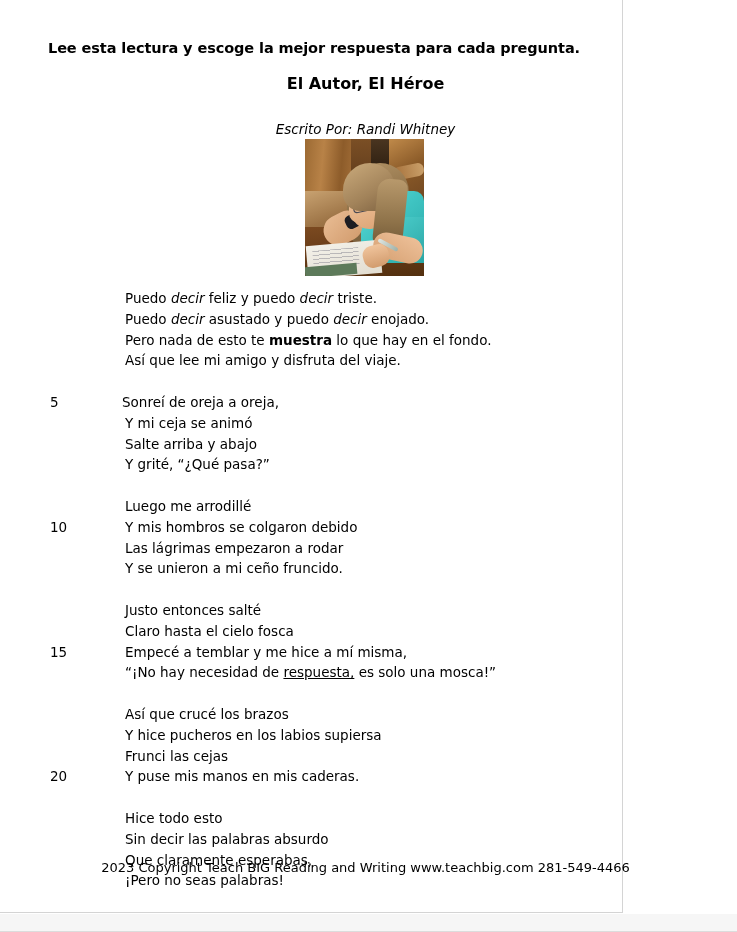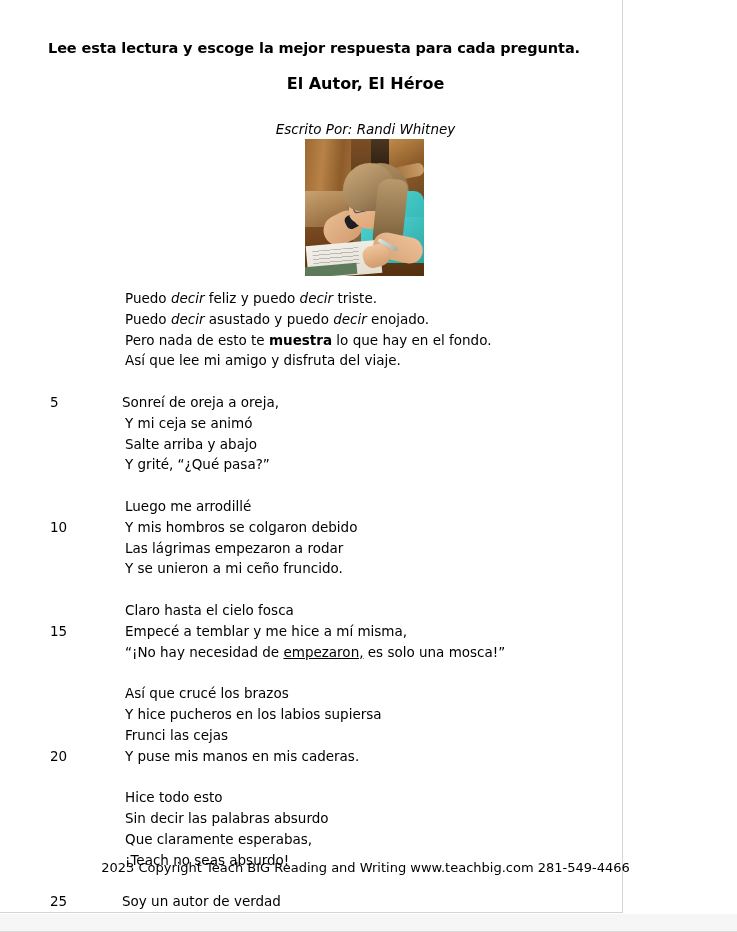--- a/index.html
+++ b/index.html
@@ -343,29 +343,33 @@
           <span class="verse-text">Las lágrimas empezaron a rodar</span>
         </div>
         <div class="verse">
           <span class="lineno"></span>
           <span class="verse-text">Y se unieron a mi ceño fruncido.</span>
         </div>
       </div>
       <div class="stanza">
         <div class="verse">
           <span class="lineno"></span>
+          <span class="verse-text">Justo entonces salté</span>
+        </div>
+        <div class="verse">
+          <span class="lineno"></span>
           <span class="verse-text">Claro hasta el cielo fosca</span>
         </div>
         <div class="verse">
           <span class="lineno">15</span>
           <span class="verse-text">Empecé a temblar y me hice a mí misma,</span>
         </div>
         <div class="verse">
           <span class="lineno"></span>
-          <span class="verse-text">“¡No hay necesidad de <u>empezaron,</u> es solo una mosca!”</span>
+          <span class="verse-text">“¡No hay necesidad de <u>respuesta,</u> es solo una mosca!”</span>
         </div>
       </div>
       <div class="stanza">
         <div class="verse">
           <span class="lineno"></span>
           <span class="verse-text">Así que crucé los brazos</span>
         </div>
         <div class="verse">
           <span class="lineno"></span>
           <span class="verse-text">Y hice pucheros en los labios supiersa</span>
@@ -387,21 +391,21 @@
         <div class="verse">
           <span class="lineno"></span>
           <span class="verse-text">Sin decir las palabras absurdo</span>
         </div>
         <div class="verse">
           <span class="lineno"></span>
           <span class="verse-text">Que claramente esperabas,</span>
         </div>
         <div class="verse">
           <span class="lineno"></span>
-          <span class="verse-text">¡Teach no seas absurdo!</span>
+          <span class="verse-text">¡Pero no seas palabras!</span>
         </div>
       </div>
       <div class="stanza">
         <div class="verse first-of-group">
           <span class="lineno">25</span>
           <span class="verse-text">Soy un autor de verdad</span>
         </div>
       </div>
     </div>
 

